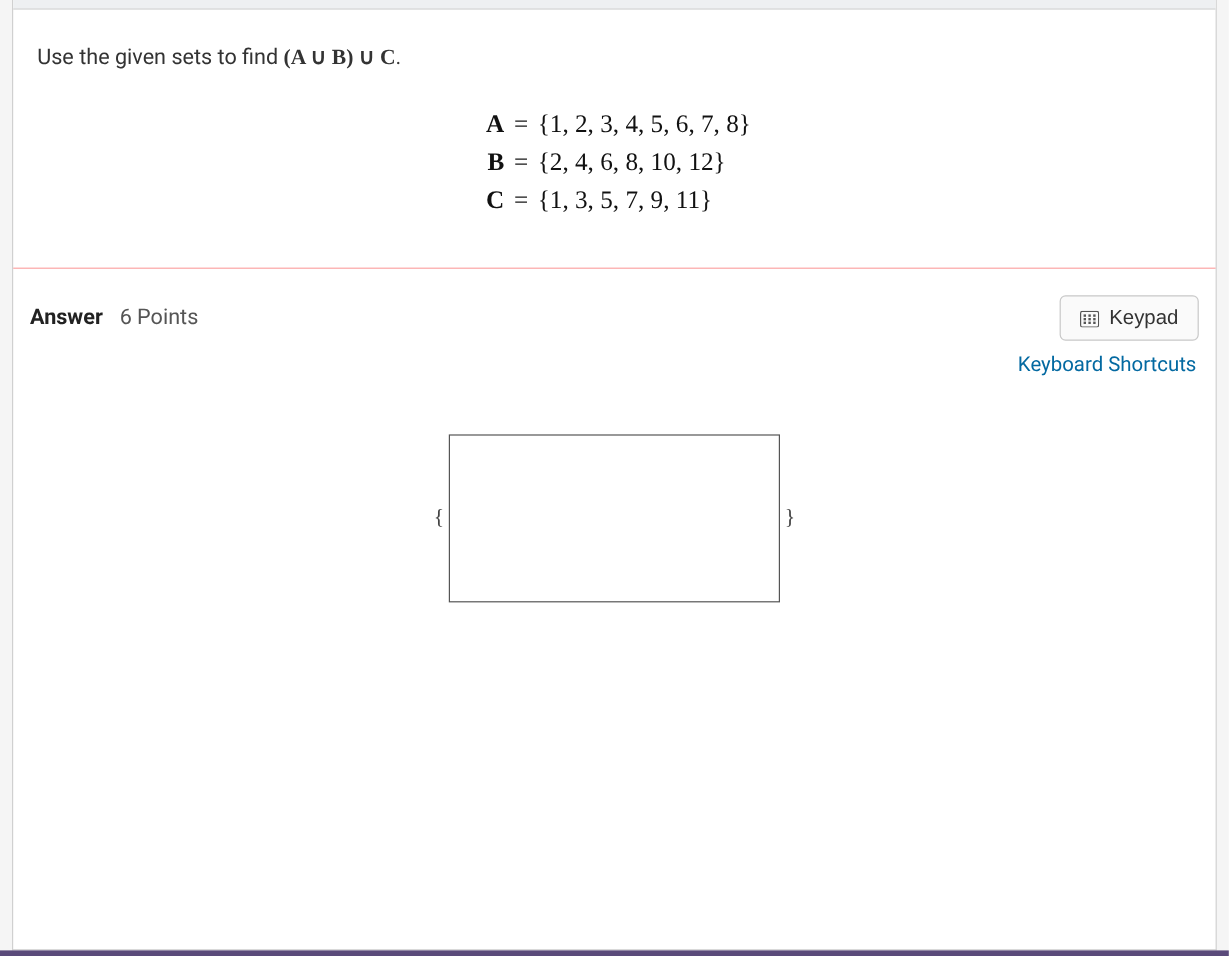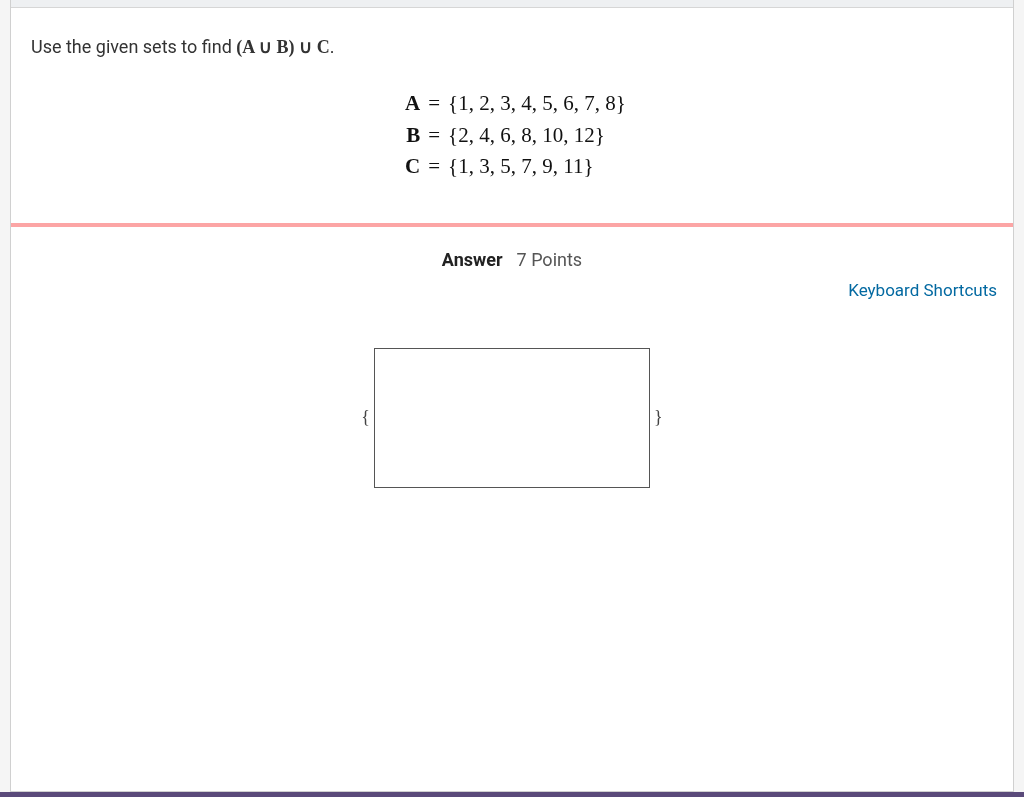--- a/index.html
+++ b/index.html
@@ -23,21 +23,21 @@
       height: 792px;
       position: relative;
     }
     .top-bar {
       height: 8px;
       background: #eef0f2;
       border-bottom: 1px solid #d6d6d6;
     }
     .question-block {
       padding: 28px 20px 40px 20px;
-      border-bottom: 4px solid #fca5a5;
+      border-bottom: 1px solid #fca5a5;
     }
     .prompt-text {
       font-size: 18px;
       color: #333;
       margin-bottom: 30px;
     }
     .prompt-text .math {
       font-family: "Times New Roman", Times, serif;
       font-weight: bold;
     }
@@ -64,21 +64,20 @@
       padding: 0 8px;
     }
     .answer-section {
       padding: 22px 14px 20px 14px;
       position: relative;
     }
     .answer-header {
       display: flex;
       align-items: center;
       justify-content: space-between;
-      flex-direction: column;
     }
     .answer-left {
       display: flex;
       align-items: baseline;
       gap: 14px;
     }
     .answer-label {
       font-weight: 700;
       font-size: 18px;
       color: #222;
@@ -176,22 +175,39 @@
           <span>{1, 3, 5, 7, 9, 11}</span>
         </div>
       </div>
     </div>
   </div>
 
   <div class="answer-section">
     <div class="answer-header">
       <div class="answer-left">
         <span class="answer-label">Answer</span>
-        <span class="points-label">7 Points</span>
+        <span class="points-label">6 Points</span>
       </div>
+      <button class="keypad-button">
+        <span class="keypad-icon">
+          <svg viewBox="0 0 16 14" width="16" height="14">
+            <rect x="0.5" y="0.5" width="15" height="13" rx="1.5" fill="none" stroke="#555" stroke-width="1"></rect>
+            <rect x="3" y="3" width="2" height="2" fill="#555"></rect>
+            <rect x="7" y="3" width="2" height="2" fill="#555"></rect>
+            <rect x="11" y="3" width="2" height="2" fill="#555"></rect>
+            <rect x="3" y="6" width="2" height="2" fill="#555"></rect>
+            <rect x="7" y="6" width="2" height="2" fill="#555"></rect>
+            <rect x="11" y="6" width="2" height="2" fill="#555"></rect>
+            <rect x="3" y="9" width="2" height="2" fill="#555"></rect>
+            <rect x="7" y="9" width="2" height="2" fill="#555"></rect>
+            <rect x="11" y="9" width="2" height="2" fill="#555"></rect>
+          </svg>
+        </span>
+        <span>Keypad</span>
+      </button>
     </div>
     <div class="shortcuts-link">
       <a>Keyboard Shortcuts</a>
     </div>
 
     <div class="input-wrapper">
       <div class="input-row">
         <span>{</span>
         <textarea class="answer-input" value="" style=""></textarea>
         <span>}</span>

